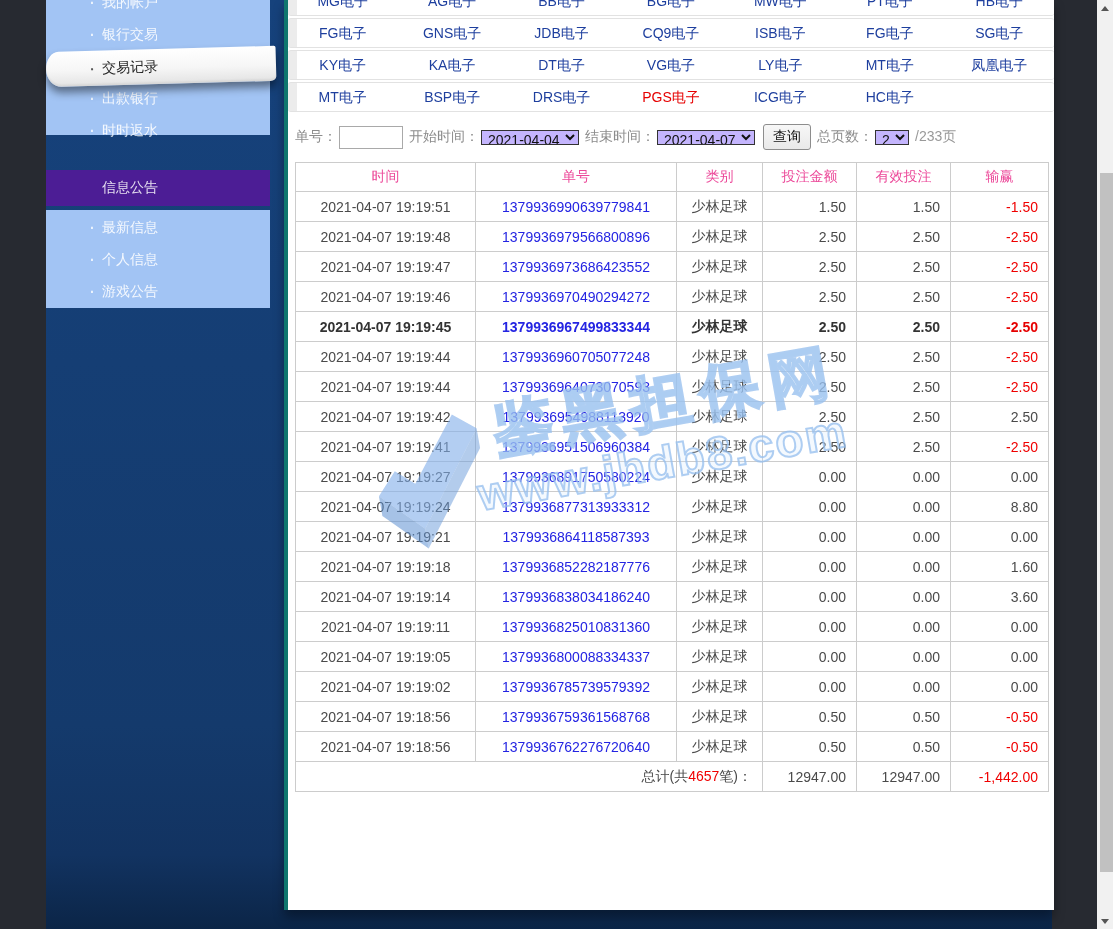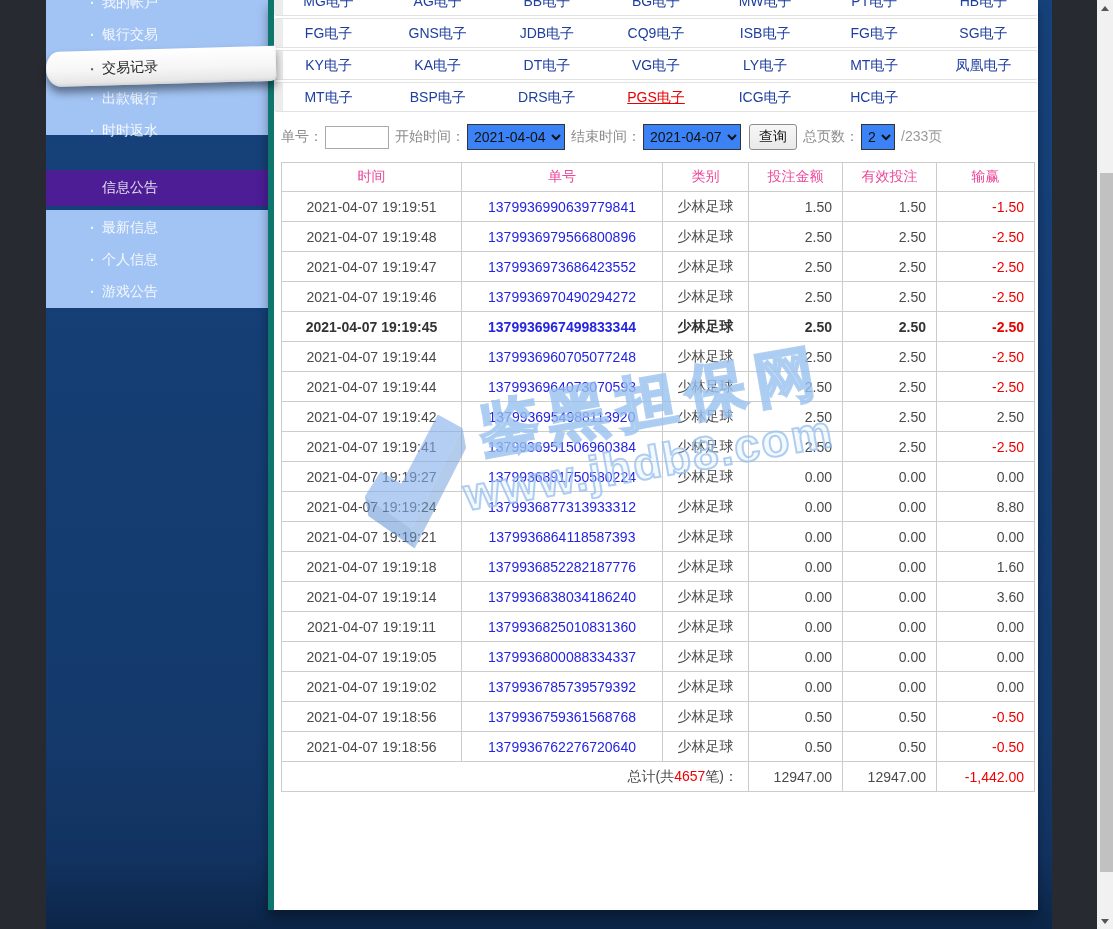--- a/index.html
+++ b/index.html
@@ -41,54 +41,54 @@
   .side-gap1 { height:35px; }
   .side-header {
     height:36px; background:#4c1d95; display:flex; align-items:center;
     padding-left:56px; color:rgba(255,255,255,0.85);
   }
   .side-gap2 { height:4px; }
   .side-sec2 { height:98px; padding-top:2px; }
 
   
   .content {
-    position:absolute; left:268px; top:0; width:770px; height:910px;
-    background:#fff; border-left:6px solid #0f766e;
+    position:absolute; left:284px; top:0; width:770px; height:910px;
+    background:#fff; border-left:4px solid #0f766e;
     box-shadow:0 7px 10px rgba(0,0,0,0.35);
     overflow:hidden;
   }
 
   
   .tabs { width:100%; }
   .tab-row {
     height:30px; display:flex; margin-bottom:2px;
     background:linear-gradient(to right,#ececec 0,#ececec 9px,#ffffff 9px);
     border-top:1px solid #e2e2e2; border-bottom:1px solid #e2e2e2;
     border-radius:3px;
   }
   .tab-row:first-child { margin-top:-14px; }
   .tab {
     flex:1; text-align:center; line-height:28px;
     color:#1e3f9e; cursor:pointer; white-space:nowrap;
   }
-  .tab.active { color:#e60000;text-decoration:underline; }
+  .tab.active { color:#e60000; }
   .tab.empty { cursor:default; }
 
   
   .filterbar {
     margin-top:8px; padding-left:7px; height:34px;
     display:flex; align-items:center; color:#8c8c8c; white-space:nowrap;
   }
   .filterbar .lbl { margin-right:2px; }
   .filterbar input[type=text] {
     width:64px; height:23px; border:1px solid #a9a9a9; background:#fff;
     margin-right:6px; padding:0 4px; font-size:14px;
   }
   .filterbar select {
-    height:26px; border:1px solid #333; background:#3b82f6; color:#111;
+    height:15px; border:1px solid #333; background:#c4b5fd; color:#111;
     font-size:14px; margin-right:6px; padding:0 2px;
   }
   .btn-search {
     height:26px; padding:0 9px; margin:0 6px 0 2px;
     border:1px solid #8d8d8d; border-radius:3px;
     background:linear-gradient(#f7f7f7,#e9e9e9); color:#111;
     font-size:14px; cursor:pointer;
   }
   .pages-total { color:#999; }
 

